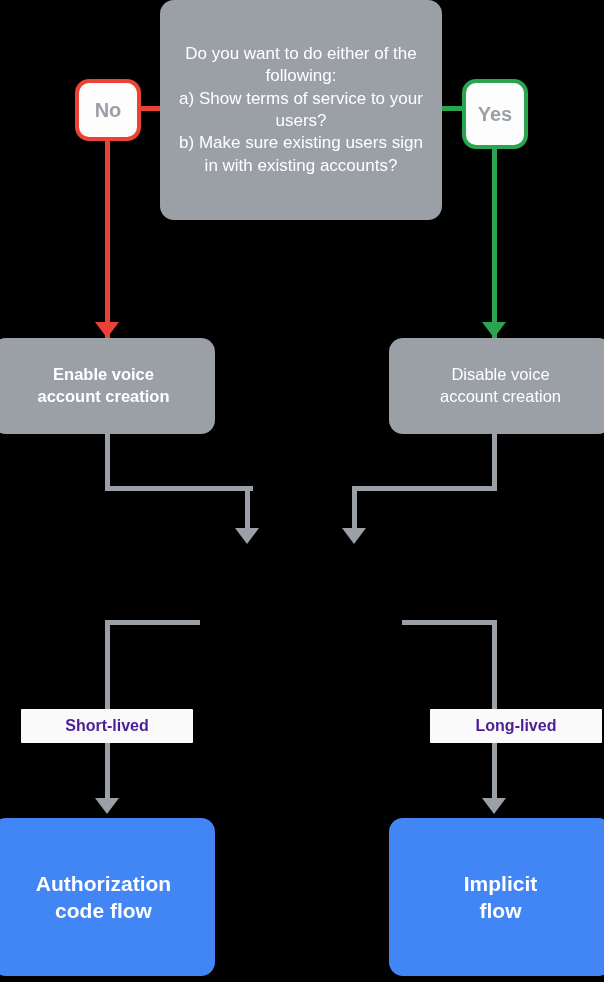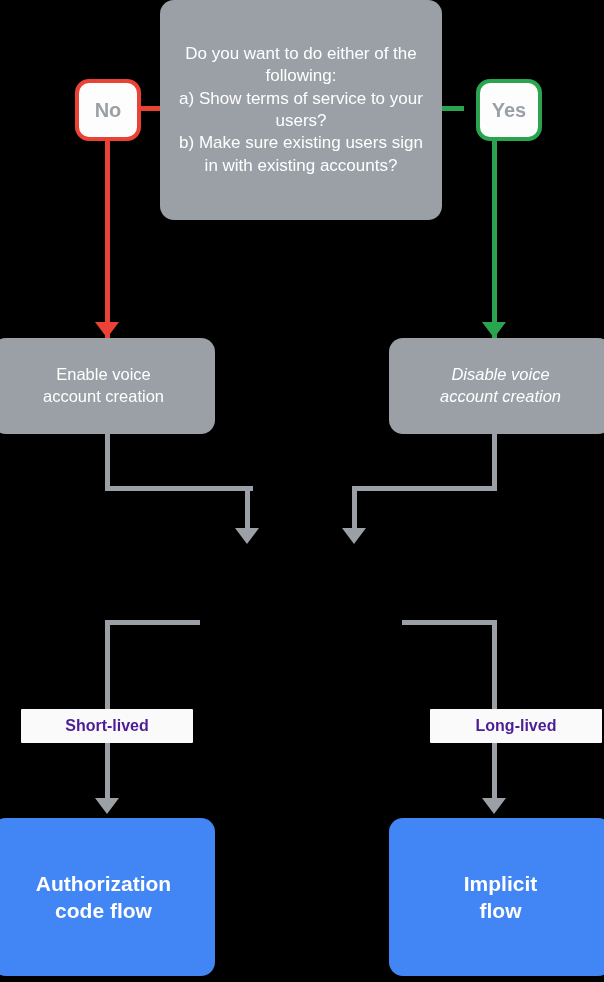--- a/index.html
+++ b/index.html
@@ -130,31 +130,31 @@
     <div class="node pill no" style="left:75px; top:79px; width:66px; height:62px;">
       <span>No</span>
     </div>
 
     <div class="node gray-box" style="left:160px; top:0px; width:282px; height:220px;">
       <span style="white-space:pre-line;">Do you want to do either of the following:
 a) Show terms of service to your users?
 b) Make sure existing users sign in with existing accounts?</span>
     </div>
 
-    <div class="node pill yes" style="left:476px; top:79px; width:66px; height:62px;justify-content:center;">
+    <div class="node pill yes" style="left:462px; top:79px; width:66px; height:70px;justify-content:center;">
       <span>Yes</span>
     </div>
 
     <div class="node gray-box small" style="left:-8px; top:338px; width:223px; height:96px;">
-      <span style="white-space:pre-line;">Enable voice
+      <span style="white-space:pre-line;font-weight:bold;">Enable voice
 account creation</span>
     </div>
 
     <div class="node gray-box small" style="left:389px; top:338px; width:223px; height:96px;">
-      <span style="white-space:pre-line;font-style:italic;">Disable voice
+      <span style="white-space:pre-line;">Disable voice
 account creation</span>
     </div>
 
 
     <div class="node blue-box" style="left:-8px; top:818px; width:223px; height:158px;">
       <span style="white-space:pre-line;">Authorization
 code flow</span>
     </div>
 
     <div class="node blue-box" style="left:389px; top:818px; width:223px; height:158px;">

